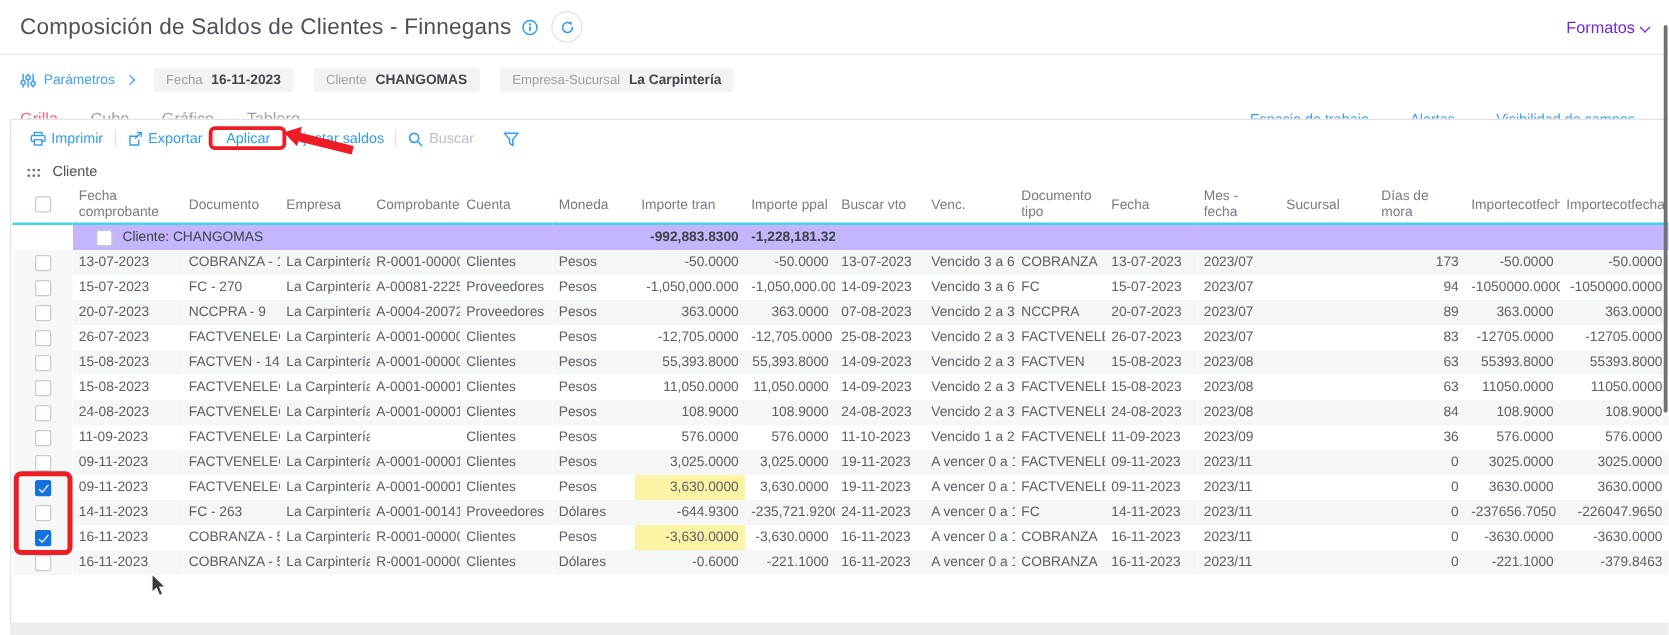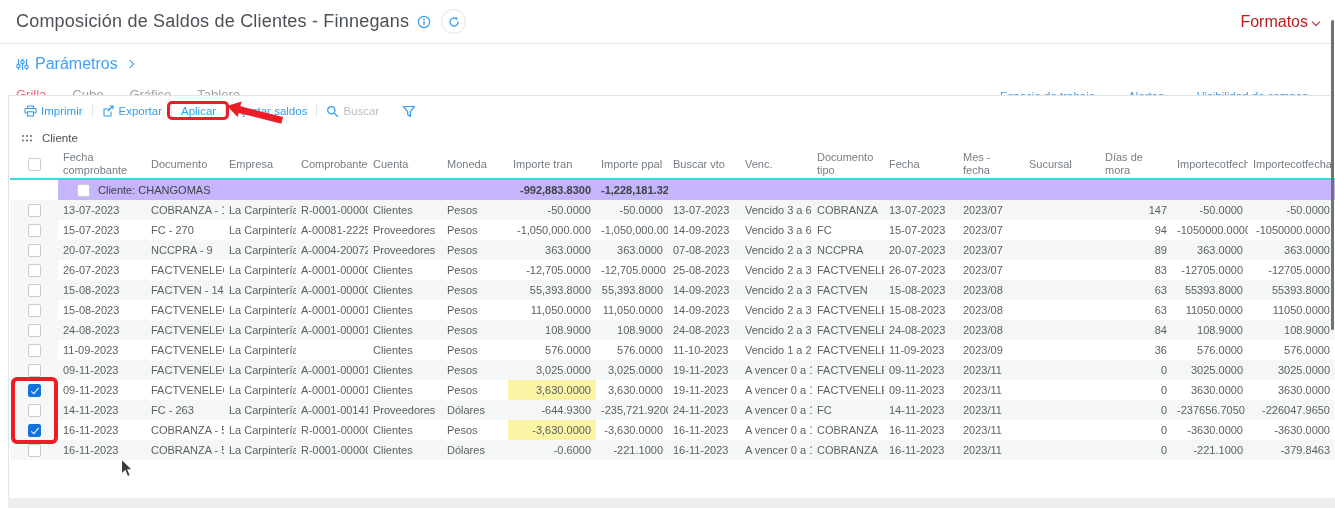--- a/index.html
+++ b/index.html
@@ -5,25 +5,25 @@
   html,body{margin:0;padding:0;background:#fff}
   .page{position:relative;width:1335px;height:508px;background:#fff;overflow:hidden;
         font-family:"Liberation Sans",sans-serif;color:#5a6165;}
 
   
   .topbar{height:44px;border-bottom:1px solid #e7e8e9;display:flex;align-items:center;padding:0 16px;box-sizing:border-box}
   .title{font-size:18px;color:#4b5156;letter-spacing:.2px}
   .info-badge{display:inline-flex;margin-left:8px}
   .refresh-btn{width:23px;height:23px;margin-left:10px;border:1px solid #e0e4e7;border-radius:50%;
                display:inline-flex;align-items:center;justify-content:center;background:#fff;cursor:pointer}
-  .formatos{margin-left:auto;color:#b91c1c;font-size:16px;display:flex;align-items:center;cursor:pointer}
+  .formatos{margin-left:auto;color:#6d28d9;font-size:13px;display:flex;align-items:center;cursor:pointer}
 
   
   .params-row{display:flex;align-items:center;gap:16px;padding:8px 16px 2px;height:24px}
-  .param-trigger{color:#41a0f5;font-size:16px;display:flex;align-items:center;gap:6px;cursor:pointer}
+  .param-trigger{color:#41a0f5;font-size:11px;display:flex;align-items:center;gap:6px;cursor:pointer}
   .chip{background:#f2f3f5;border-radius:3px;padding:4px 10px;font-size:10.5px;white-space:nowrap;cursor:pointer}
   .chip-label{color:#9aa1a7;margin-right:7px}
   .chip-value{color:#41474c;font-weight:bold;font-size:11px}
   .tabs-row{display:flex;align-items:flex-end;padding:2px 16px 0;height:24px;box-sizing:border-box}
   .tabs{display:flex;gap:26px}
   .tab{font-size:13px;color:#9aa1a7;cursor:pointer}
   .tab.active{color:#f0607a}
   .view-menus{margin-left:auto;display:flex;gap:22px;color:#3b9bf0;font-size:11.5px}
   .view-menu{display:flex;align-items:center;cursor:pointer}
 
@@ -110,20 +110,25 @@
             <line x1="6.5" y1="1" x2="6.5" y2="12"></line>
             <line x1="10.5" y1="1" x2="10.5" y2="12"></line>
             <circle cx="2.5" cy="8" r="1.7" fill="#fff"></circle>
             <circle cx="6.5" cy="4" r="1.7" fill="#fff"></circle>
             <circle cx="10.5" cy="8.8" r="1.7" fill="#fff"></circle>
           </g>
         </svg>
       <span>Parámetros</span>
         <span class="chev right"></span>
     </span>
+    <span style="display:flex;gap:16px">
+        <span class="chip"><span class="chip-label">Fecha</span><span class="chip-value">16-11-2023</span></span>
+        <span class="chip"><span class="chip-label">Cliente</span><span class="chip-value">CHANGOMAS</span></span>
+        <span class="chip"><span class="chip-label">Empresa-Sucursal</span><span class="chip-value">La Carpintería</span></span>
+      </span>
   </div>
 
   <div class="tabs-row">
     <span class="tabs">
         <span class="tab active">Grilla</span>
         <span class="tab">Cubo</span>
         <span class="tab">Gráfico</span>
         <span class="tab">Tablero</span>
       </span>
     <span class="view-menus">
@@ -270,21 +275,21 @@
             <td>Clientes</td>
             <td>Pesos</td>
             <td class="num">-50.0000</td>
             <td class="num">-50.0000</td>
             <td>13-07-2023</td>
             <td>Vencido 3 a 6 r</td>
             <td>COBRANZA</td>
             <td>13-07-2023</td>
             <td>2023/07</td>
             <td></td>
-            <td class="num">147</td>
+            <td class="num">173</td>
             <td class="num">-50.0000</td>
             <td class="num">-50.0000</td>
           </tr>
           <tr class="data-row">
             <td class="cb-cell"><span class="cb"></span></td>
             <td>15-07-2023</td>
             <td>FC - 270</td>
             <td>La Carpintería</td>
             <td>A-00081-22256</td>
             <td>Proveedores</td>

